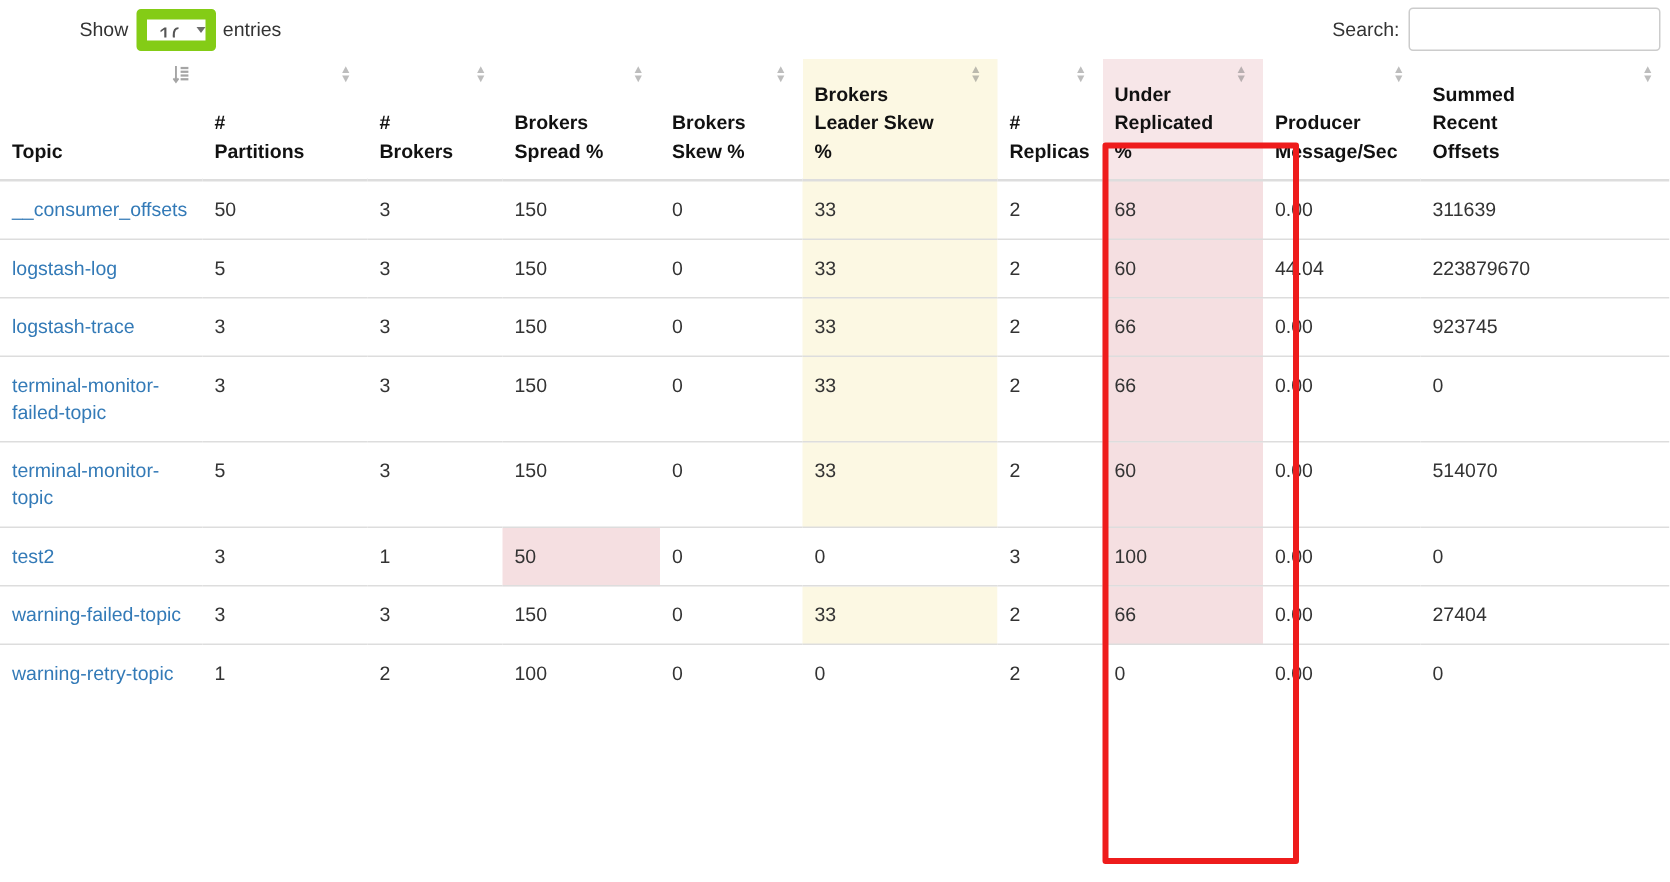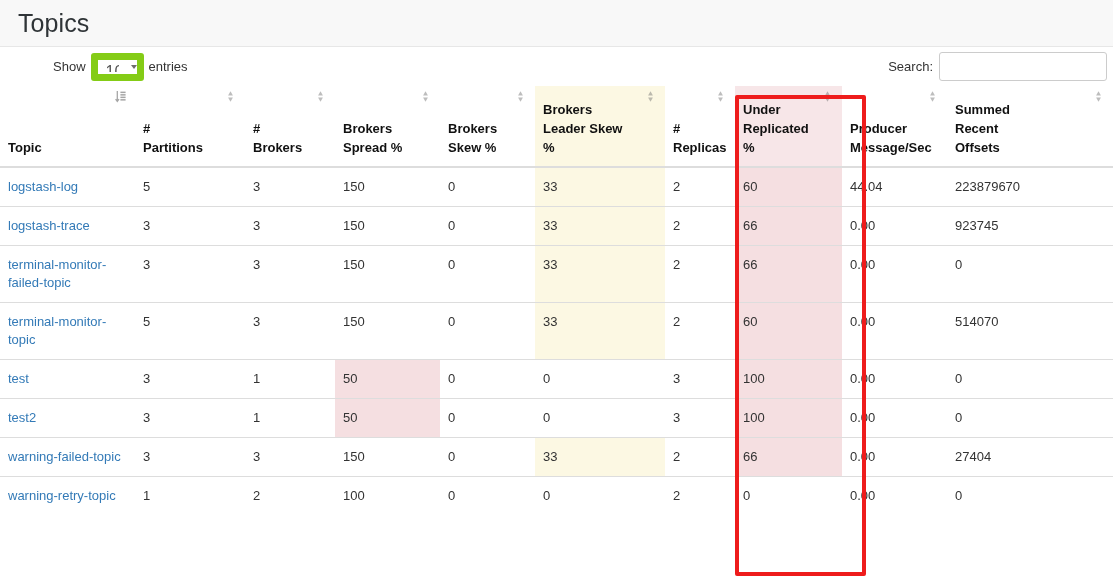--- a/index.html
+++ b/index.html
@@ -171,23 +171,20 @@
     border-radius: 2px;
     pointer-events: none;
     z-index: 40;
   }
 </style>
 </head>
 <body>
 
 <div id="app">
 
-  <div class="page-head">
-    <div class="page-title">Topics</div>
-  </div>
 
   <div class="controls">
     <div class="length-ctl">
       <span class="lbl">Show</span>
       <span class="select-wrap">
         <select class="len-select"><option value="10">10</option><option value="25">25</option><option value="50">50</option><option value="100">100</option></select>
         <span class="select-caret"></span>
       </span>
       <span class="lbl">entries</span>
     </div>
@@ -315,20 +312,32 @@
               </svg>
             </span>
             <span class="hdr-txt">Summed</span>
             <span class="hdr-txt">Recent</span>
             <span class="hdr-txt">Offsets</span>
           </th>
         </tr>
     </thead>
     <tbody>
         <tr>
+          <td class="topic"><a href="#">__consumer_offsets</a></td>
+          <td>50</td>
+          <td>3</td>
+          <td>150</td>
+          <td>0</td>
+          <td class="hl-warn">33</td>
+          <td>2</td>
+          <td class="hl-dang">68</td>
+          <td>0.00</td>
+          <td>311639</td>
+        </tr>
+        <tr>
           <td class="topic"><a href="#">logstash-log</a></td>
           <td>5</td>
           <td>3</td>
           <td>150</td>
           <td>0</td>
           <td class="hl-warn">33</td>
           <td>2</td>
           <td class="hl-dang">60</td>
           <td>44.04</td>
           <td>223879670</td>
@@ -363,44 +372,32 @@
           <td>3</td>
           <td>150</td>
           <td>0</td>
           <td class="hl-warn">33</td>
           <td>2</td>
           <td class="hl-dang">60</td>
           <td>0.00</td>
           <td>514070</td>
         </tr>
         <tr>
-          <td class="topic"><a href="#">test</a></td>
+          <td class="topic"><a href="#">test2</a></td>
           <td>3</td>
           <td>1</td>
           <td class="hl-dang">50</td>
           <td>0</td>
           <td>0</td>
           <td>3</td>
           <td class="hl-dang">100</td>
           <td>0.00</td>
           <td>0</td>
         </tr>
         <tr>
-          <td class="topic"><a href="#">test2</a></td>
-          <td>3</td>
-          <td>1</td>
-          <td class="hl-dang">50</td>
-          <td>0</td>
-          <td>0</td>
-          <td>3</td>
-          <td class="hl-dang">100</td>
-          <td>0.00</td>
-          <td>0</td>
-        </tr>
-        <tr>
           <td class="topic"><a href="#">warning-failed-topic</a></td>
           <td>3</td>
           <td>3</td>
           <td>150</td>
           <td>0</td>
           <td class="hl-warn">33</td>
           <td>2</td>
           <td class="hl-dang">66</td>
           <td>0.00</td>
           <td>27404</td>

